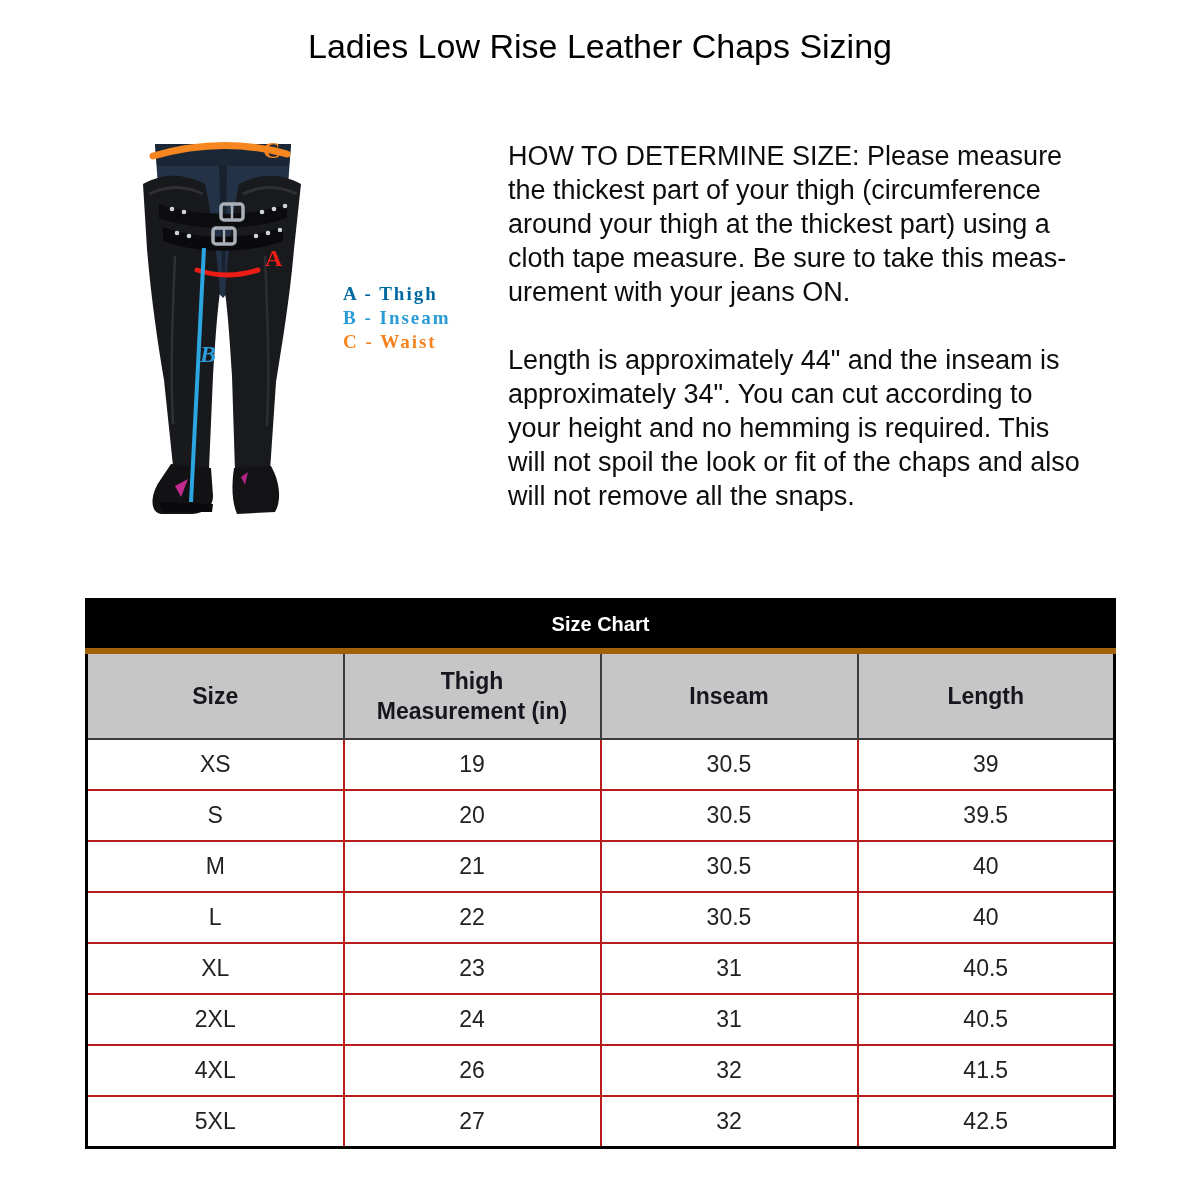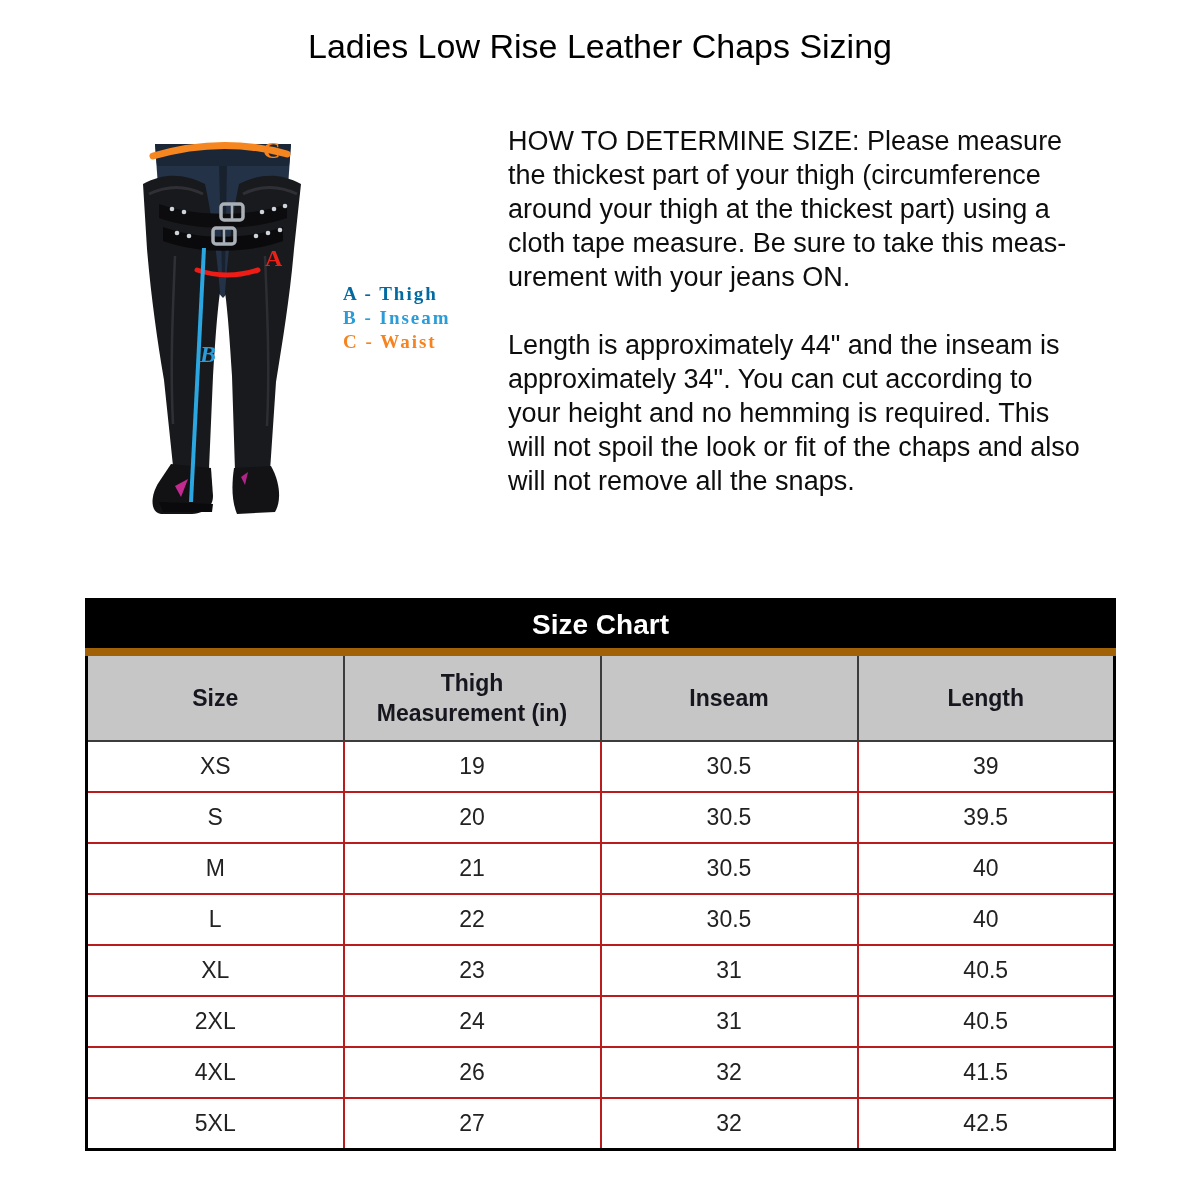--- a/index.html
+++ b/index.html
@@ -53,21 +53,21 @@
     white-space: nowrap;
   }
   .legend-thigh  { color: #0369a1; }
   .legend-inseam { color: #2b9cd8; text-align: right; }
   .legend-waist  { color: #f5831f; }
 
   
   .instructions {
     position: absolute;
     left: 508px;
-    top: 124px;
+    top: 139px;
     width: 680px;
     color: #0d0d0d;
     font-size: 27px;
     line-height: 34px;
   }
   .instructions p {
     margin: 0 0 34px 0;
     white-space: pre-line;
   }
 
@@ -81,25 +81,25 @@
   table.size-chart {
     width: 100%;
     border-collapse: collapse;
     table-layout: fixed;
     border: 3px solid #000000;
   }
   table.size-chart col { width: 25%; }
   .caption-cell {
     background: #000000;
     color: #ffffff;
-    font-size: 28px;
+    font-size: 20px;
     font-weight: bold;
     height: 45px;
     text-align: center;
-    border-bottom: 8px solid #a16207;
+    border-bottom: 6px solid #a16207;
   }
   th.col-header {
     background: #c6c6c6;
     color: #16161e;
     font-size: 23px;
     font-weight: bold;
     height: 82px;
     text-align: center;
     vertical-align: middle;
     border: 2px solid #3c3c3c;

